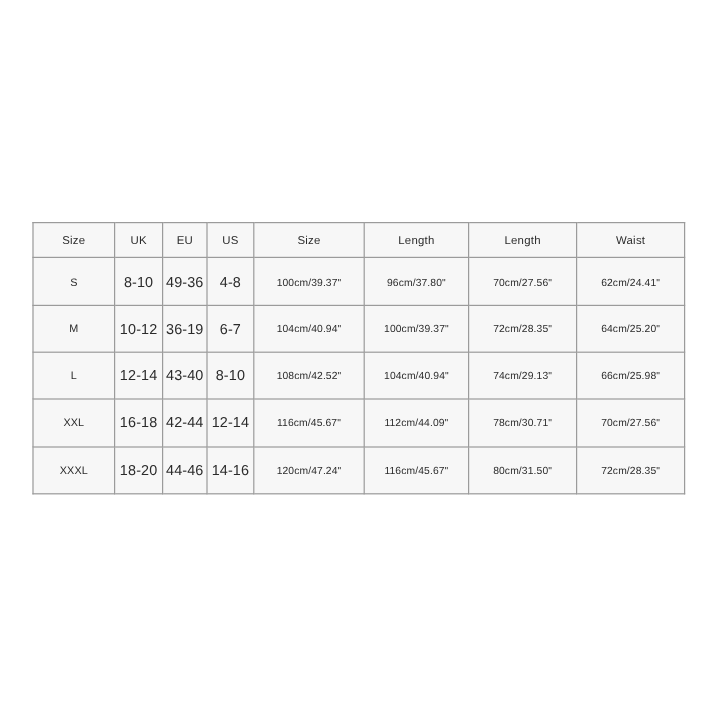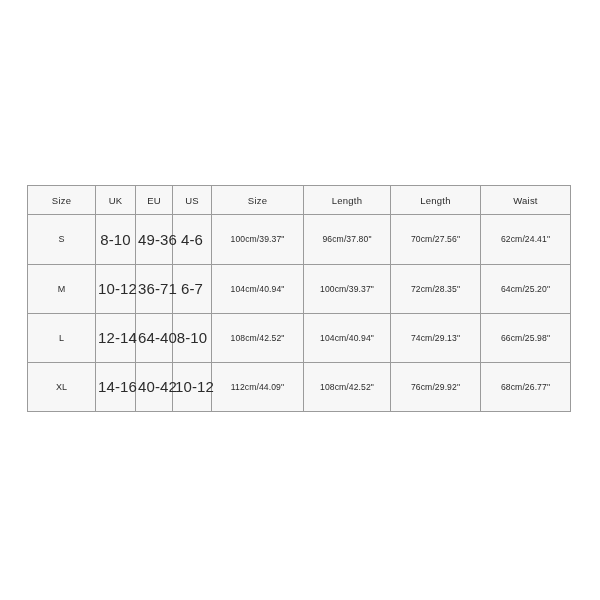--- a/index.html
+++ b/index.html
@@ -49,21 +49,21 @@
     height: 28.4px;
     padding: 0 2px;
     font-weight: normal;
     white-space: nowrap;
   }
   #size-chart-table th {
     font-size: 9.5px;
     letter-spacing: 0.2px;
   }
   #size-chart-table td {
-    font-size: 15px;
+    font-size: 12px;
     letter-spacing: 0.1px;
   }
   #size-chart-table td.measure {
     font-size: 8.6px;
   }
   #size-chart-table td.sizecol {
     font-size: 9px;
   }
 </style>
 </head>
@@ -91,51 +91,61 @@
         <th>Length</th>
         <th>Length</th>
         <th>Waist</th>
       </tr>
     </thead>
     <tbody>
       <tr>
         <td class="sizecol">S</td>
         <td>8-10</td>
         <td>49-36</td>
-        <td>4-6</td>
+        <td>4-8</td>
         <td class="measure">100cm/39.37"</td>
         <td class="measure">96cm/37.80"</td>
         <td class="measure">70cm/27.56"</td>
         <td class="measure">62cm/24.41"</td>
       </tr>
       <tr>
         <td class="sizecol">M</td>
         <td>10-12</td>
-        <td>36-71</td>
+        <td>36-19</td>
         <td>6-7</td>
         <td class="measure">104cm/40.94"</td>
         <td class="measure">100cm/39.37"</td>
         <td class="measure">72cm/28.35"</td>
         <td class="measure">64cm/25.20"</td>
       </tr>
       <tr>
         <td class="sizecol">L</td>
         <td>12-14</td>
-        <td>64-40</td>
+        <td>43-40</td>
         <td>8-10</td>
         <td class="measure">108cm/42.52"</td>
         <td class="measure">104cm/40.94"</td>
         <td class="measure">74cm/29.13"</td>
         <td class="measure">66cm/25.98"</td>
       </tr>
       <tr>
-        <td class="sizecol">XL</td>
+        <td class="sizecol">XXL</td>
+        <td>16-18</td>
+        <td>42-44</td>
+        <td>12-14</td>
+        <td class="measure">116cm/45.67"</td>
+        <td class="measure">112cm/44.09"</td>
+        <td class="measure">78cm/30.71"</td>
+        <td class="measure">70cm/27.56"</td>
+      </tr>
+      <tr>
+        <td class="sizecol">XXXL</td>
+        <td>18-20</td>
+        <td>44-46</td>
         <td>14-16</td>
-        <td>40-42</td>
-        <td>10-12</td>
-        <td class="measure">112cm/44.09"</td>
-        <td class="measure">108cm/42.52"</td>
-        <td class="measure">76cm/29.92"</td>
-        <td class="measure">68cm/26.77"</td>
+        <td class="measure">120cm/47.24"</td>
+        <td class="measure">116cm/45.67"</td>
+        <td class="measure">80cm/31.50"</td>
+        <td class="measure">72cm/28.35"</td>
       </tr>
     </tbody>
   </table>
 </div>
 
 </body></html>

